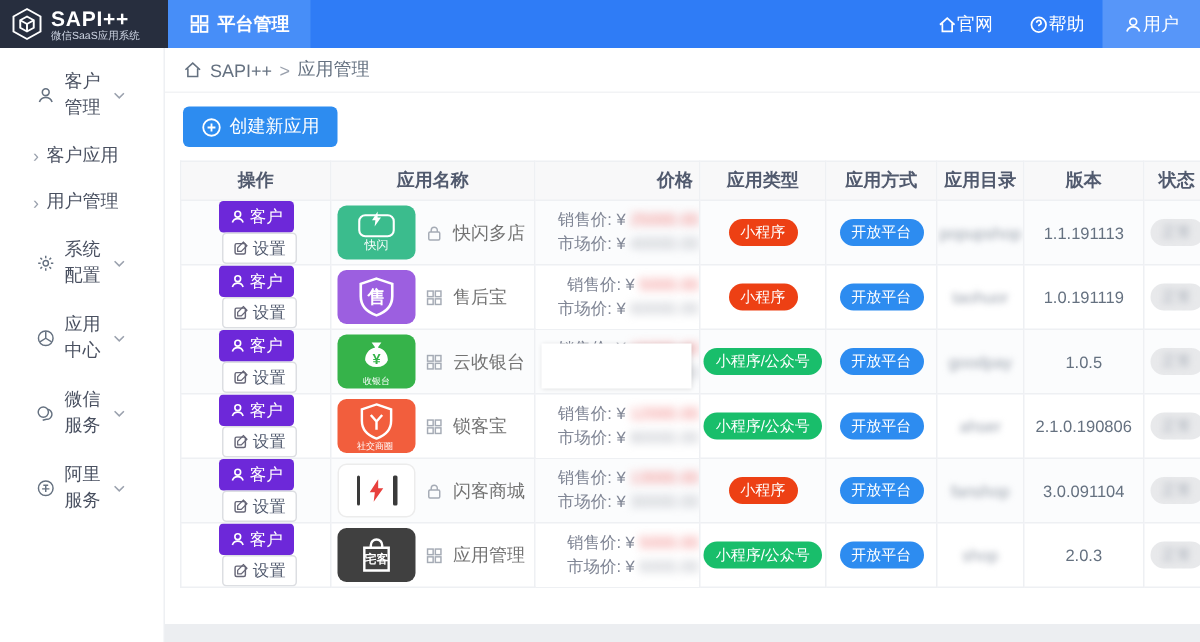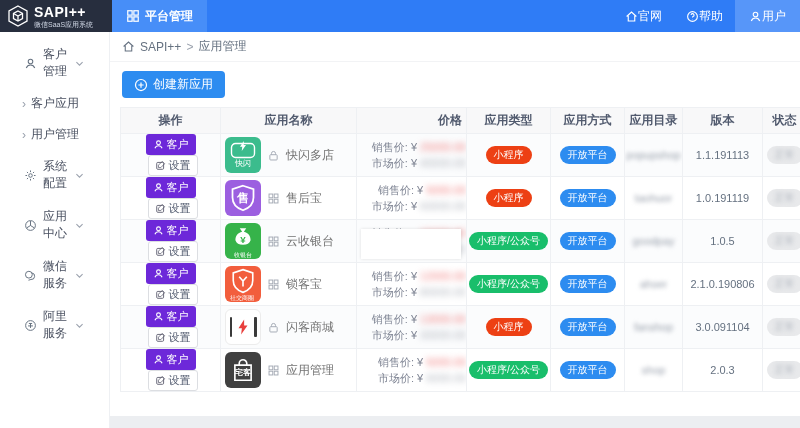--- a/index.html
+++ b/index.html
@@ -40,21 +40,21 @@
   tbody tr:nth-child(odd) td { background:#fbfcfd; }
   th.c-price, td.c-price { text-align:right; padding-left:8px; }
 
   .col-act1{width:100px}.col-name{width:136px}.col-price{width:110px}.col-type{width:84px}
   .col-mode{width:74px}.col-dir{width:58px}.col-ver{width:80px}.col-status{width:44px}
 
   .btn-green { display:inline-flex; align-items:center; gap:3px; background:#6d28d9; color:#fff; border:none; border-radius:3px; padding:3px 7px; font-size:11px; cursor:pointer; }
   .btn-plain { display:inline-flex; align-items:center; gap:3px; background:#fff; color:#515a6e; border:1px solid #dcdee2; border-radius:3px; padding:2px 6px; font-size:11px; cursor:pointer; margin-left:4px; }
 
   .name-cell { display:flex; align-items:center; gap:6px; padding-left:4px; text-align:left; }
-  .appicon { width:36px; height:36px; border-radius:6px; flex:none; display:flex; flex-direction:column; align-items:center; justify-content:center; position:relative; color:#fff; }
+  .appicon { width:52px; height:36px; border-radius:6px; flex:none; display:flex; flex-direction:column; align-items:center; justify-content:center; position:relative; color:#fff; }
   .appicon .ic-label { font-size:8px; line-height:1; margin-top:1px; color:#fff; }
   .appicon.white-icon { background:#fff; border:1px solid #ececec; flex-direction:row; gap:2px; }
   .bar { width:2.5px; height:20px; background:#3a3a3a; border-radius:1px; }
   .app-nm { color:#737373; font-size:12px; white-space:nowrap; }
 
   .price-cell { position:relative; font-size:11px; color:#808695; line-height:16px; white-space:nowrap; }
   .masked-red { color:#f07d7d; filter:blur(3px); }
   .masked-gray { color:#b0b4bd; filter:blur(3px); }
   .masked-dir { color:#9aa1ad; filter:blur(2px); font-size:11px; }
   .price-cover { position:absolute; left:4px; top:9px; width:100px; height:30px; background:#fff; box-shadow:0 0 3px rgba(0,0,0,.12); }

